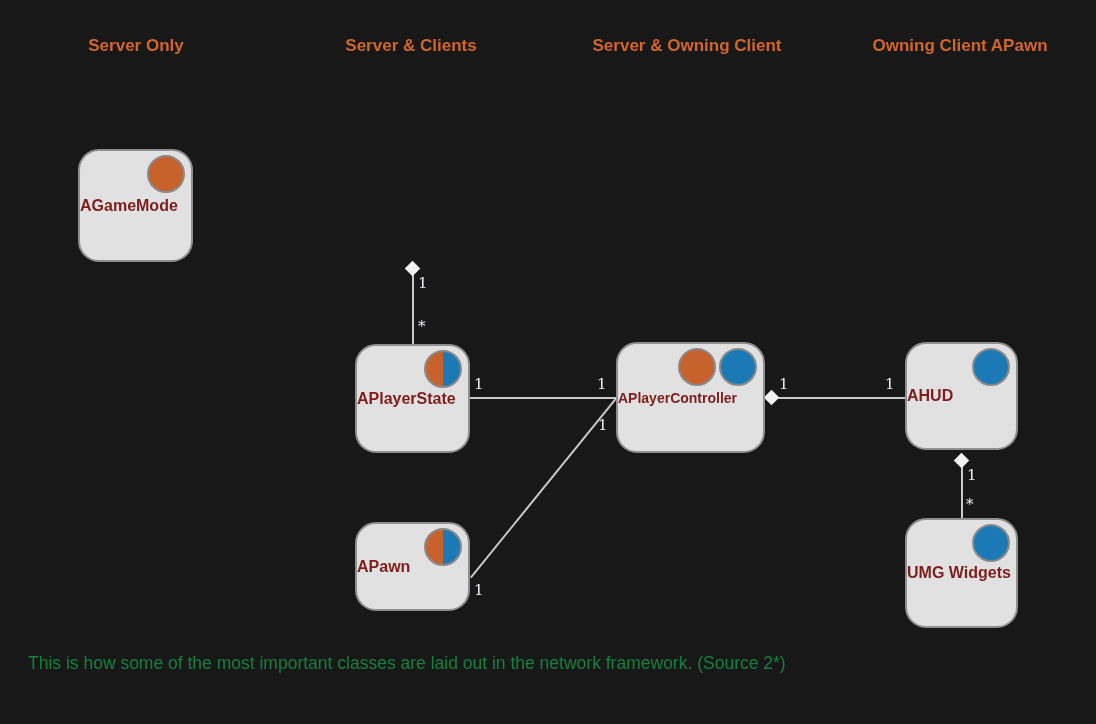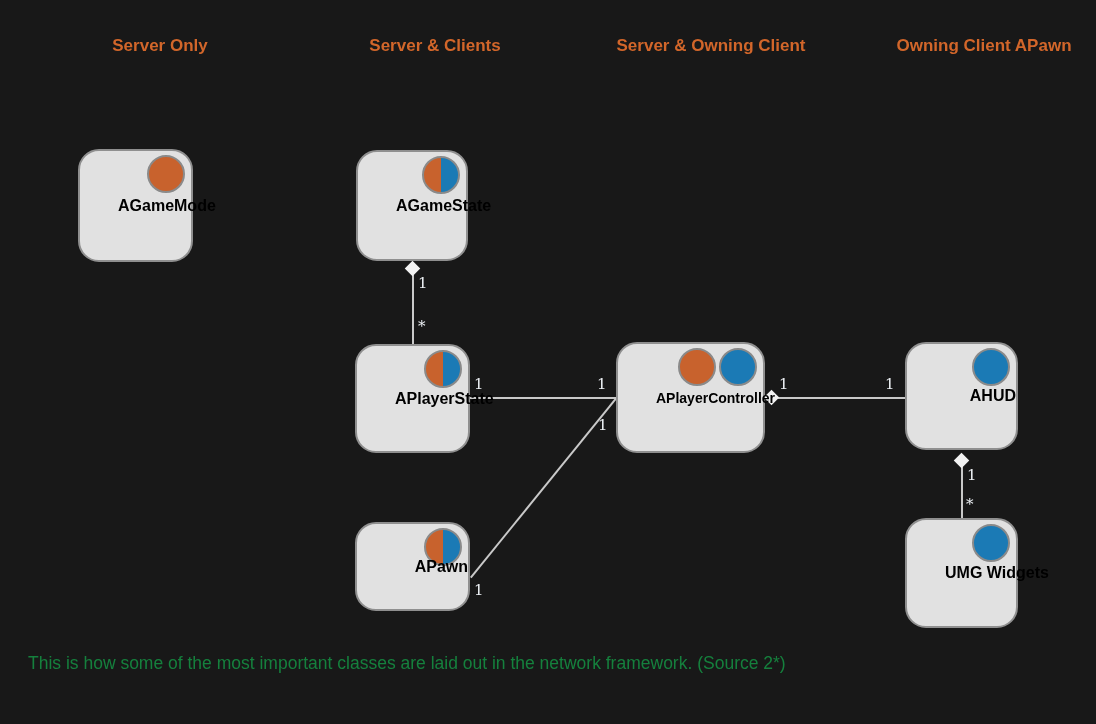--- a/index.html
+++ b/index.html
@@ -3,31 +3,30 @@
 <meta charset="utf-8">
 <style>
   html,body { margin:0; padding:0; background:#181818; }
   .canvas {
     position:relative; width:1096px; height:724px;
     background:#181818; overflow:hidden;
     font-family:"Liberation Sans", sans-serif;
   }
   .col-header {
     position:absolute; top:36px; transform:translateX(-50%);
-    color:#d2662a; font-weight:bold; font-size:17px; white-space:nowrap;margin-left:24px;
+    color:#d2662a; font-weight:bold; font-size:17px; white-space:nowrap;
   }
   .node {
     position:absolute; background:#e1e1e1;
     border:2px solid #8f8f8f; border-radius:21px; box-sizing:border-box;
   }
   .node-label {
     position:absolute; left:0; right:0; top:50%; transform:translateY(-50%);
-    text-align:right; font-weight:bold; color:#000000; font-size:16px;
+    text-align:left; font-weight:bold; color:#7f1d1d; font-size:16px;
     white-space:nowrap;
-    padding-left:38px;
   }
   .node-label.sm { font-size:14px; }
   .badges { position:absolute; top:4px; right:6px; display:flex; gap:3px; }
   .circle {
     width:38px; height:38px; border-radius:50%;
     border:2px solid #8a8a8a; box-sizing:border-box;
   }
   .circle.orange { background:#c8622d; }
   .circle.blue   { background:#1b7ab5; }
   .circle.split  { background:linear-gradient(90deg,#c8622d 0 50%,#1b7ab5 50% 100%); }
@@ -78,26 +77,20 @@
   <span class="mult" style="left:967px;top:466px">1</span>
   <span class="mult" style="left:966px;top:495px">*</span>
 
   <div class="node" style="left:78px;top:149px;width:115px;height:113px">
     <div class="badges">
       <span class="circle orange"></span>
     </div>
     <div class="node-label">AGameMode</div>
   </div>
 
-  <div class="node" style="left:356px;top:150px;width:112px;height:111px">
-    <div class="badges">
-      <span class="circle split"></span>
-    </div>
-    <div class="node-label">AGameState</div>
-  </div>
 
   <div class="node" style="left:355px;top:344px;width:115px;height:109px">
     <div class="badges">
       <span class="circle split"></span>
     </div>
     <div class="node-label">APlayerState</div>
   </div>
 
   <div class="node" style="left:616px;top:342px;width:149px;height:111px">
     <div class="badges">

